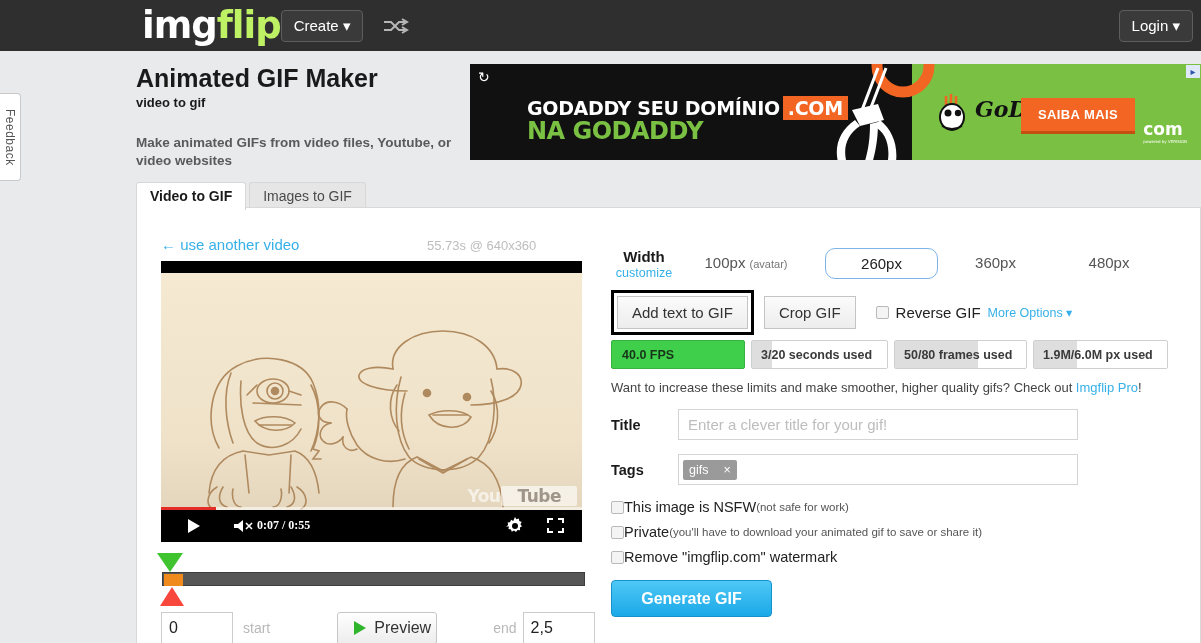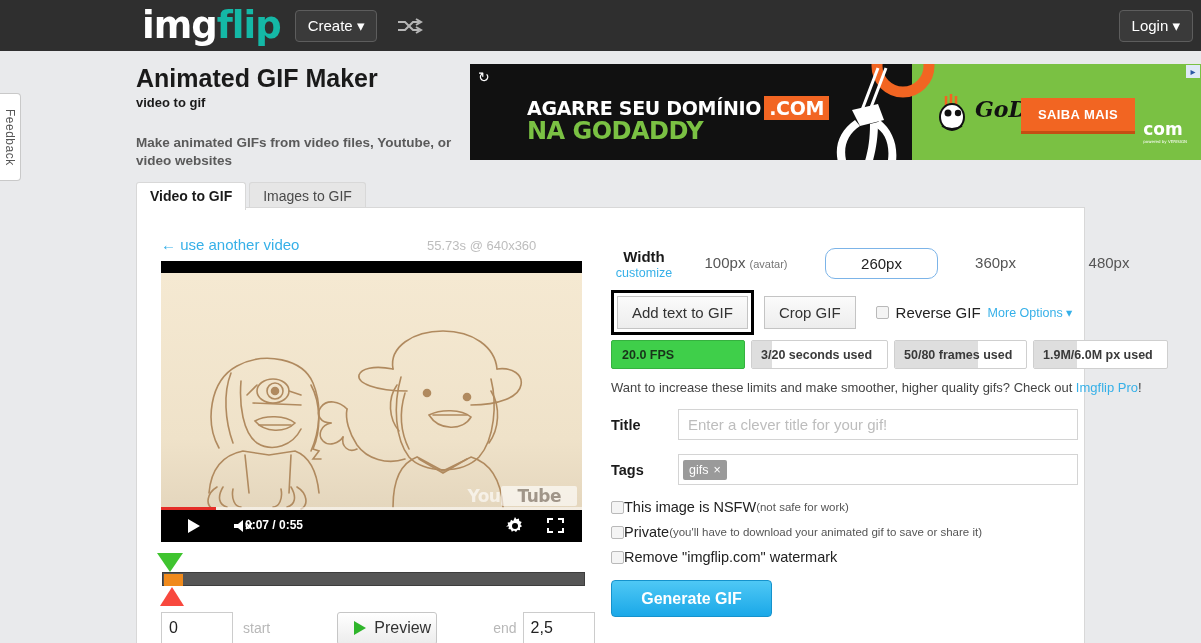--- a/index.html
+++ b/index.html
@@ -19,23 +19,22 @@
     display:flex; align-items:center;
     position:relative;
   }
   .logo {
     margin-left:142px;
     font-size:37px; font-weight:bold; letter-spacing:-1px;
     line-height:1;
     font-family:"DejaVu Sans", sans-serif;
   }
   .logo .img { color:#fff; }
-  .logo .flip { color:#14b8a6; }
+  .logo .flip { color:#bef264; }
   .create-btn {
-    margin-left:14px;
     background:#3a3a3a;
     border:1px solid #5d5d5d;
     border-radius:4px;
     color:#fff;
     font-size:15px;
     padding:6px 12px;
     cursor:pointer;
     white-space:nowrap;
   }
   .shuffle-icon {
@@ -119,21 +118,21 @@
   .ad-adchoice {
     position:absolute; right:1px; top:1px;
     width:14px; height:13px; background:#dfe9f7;
     color:#2b57a4; font-size:10px; text-align:center; line-height:13px;
     cursor:pointer;
   }
 
   
   .panel {
     position:absolute; left:136px; top:207px;
-    width:949px; height:436px;
+    width:1065px; height:436px;
     background:#fff; border:1px solid #d8d8d8; border-bottom:none;
   }
   .tabs { position:absolute; left:136px; top:182px; height:27px; display:flex; }
   .tab {
     border:1px solid #d8d8d8; border-bottom:none;
     padding:5px 13px 6px; font-size:14px; cursor:pointer;
     border-radius:3px 3px 0 0; background:#e6e6e6; color:#4a4a4a;
     position:relative;
   }
   .tab.active { background:#fff; color:#1a1a1a; font-weight:bold; z-index:3; height:28px; }
@@ -172,21 +171,21 @@
     position:absolute; left:0; bottom:0; width:421px; height:3px;
     background:rgba(255,255,255,.55);
   }
   .vid-progress i { display:block; height:3px; background:#e52d27; }
   .vid-controls {
     position:absolute; left:0; bottom:0; width:421px; height:32px;
     color:#fff;
   }
   .vc-play  { position:absolute; left:26px; top:8px; }
   .vc-mute  { position:absolute; left:72px; top:9px; display:flex; align-items:center; }
-  .vc-time  { position:absolute; left:84px; top:8px; font-size:12px; font-weight:bold; white-space:nowrap; }
+  .vc-time  { position:absolute; left:96px; top:8px; font-size:12px; font-weight:bold; white-space:nowrap;font-family:Liberation Serif, serif; }
   .vc-gear  { position:absolute; right:58px; top:7px; }
   .vc-full  { position:absolute; right:18px; top:8px; }
 
   
   .tl-wrap { position:absolute; left:18px; top:345px; width:430px; height:56px; }
   .tl-bar {
     position:absolute; left:7px; top:19px; width:423px; height:14px;
     background:#565656; border:1px solid #3d3d3d;
   }
   .tl-sel { position:absolute; left:1px; top:1px; height:12px; background:#f08a1c; }
@@ -280,21 +279,21 @@
     font-size:15px; color:#333; padding:0 9px;
     font-family:"Liberation Sans", sans-serif;
   }
   .txt-input::placeholder { color:#bdbdbd; }
   .tags-box {
     width:400px; height:31px; border:1px solid #d4d4d4; background:#fff;
     display:flex; align-items:center; padding:0 4px;
   }
   .tag-chip {
     background:#9a9a9a; color:#fff; font-size:12.5px;
-    padding:3px 6px; border-radius:2px; display:flex; gap:5px; align-items:center;
+    padding:3px 6px; border-radius:2px; display:flex; gap:15px; align-items:center;
   }
   .tag-chip b { font-weight:normal; cursor:pointer; }
 
   .chk-row { display:flex; align-items:center; margin-top:9px; }
   .chk-main { font-size:14.5px; color:#222; }
   .chk-note { font-size:11.5px; color:#555; }
 
   .gen-btn {
     margin-top:15px;
     width:161px; height:37px;
@@ -329,21 +328,21 @@
 <div class="page-head">
   <div class="page-title">Animated GIF Maker</div>
   <div class="page-sub">video to gif</div>
   <div class="page-desc">Make animated GIFs from video files, Youtube, or video websites</div>
 </div>
 
 <div class="ad">
   <div class="ad-left"></div>
   <div class="ad-refresh">↻</div>
   <div class="ad-line1">
-    <span>AGARRE SEU DOMÍNIO</span><span class="ad-dotcom">.COM</span>
+    <span>GODADDY SEU DOMÍNIO</span><span class="ad-dotcom">.COM</span>
   </div>
   <div class="ad-line2">NA GODADDY</div>
   <svg class="ad-claw" width="150" height="110">
     <circle cx="103" cy="8" r="26" fill="none" stroke="#f26522" stroke-width="11"></circle>
     <path d="M78 10 L62 52 M86 10 L70 52" stroke="#fff" stroke-width="3" fill="none"></path>
     <path d="M52 52 L78 46 L84 62 L60 68 Z" fill="#fff"></path>
     <path d="M55 62 C40 72 34 88 38 104 L46 102 C43 88 48 76 60 68 Z" fill="#fff"></path>
     <path d="M70 66 C70 82 68 94 64 106 L72 106 C76 92 78 80 78 64 Z" fill="#fff"></path>
     <path d="M80 62 C92 72 98 86 96 104 L88 102 C90 86 85 74 74 68 Z" fill="#fff"></path>
   </svg>
@@ -516,21 +515,21 @@
       <button class="gbtn crop-btn">Crop GIF</button>
       <div class="rev-wrap">
         <span class="cbx"></span>
         <span class="rev-label">Reverse GIF</span>
         <span class="more-opt">More Options ▾</span>
       </div>
     </div>
 
     <div class="stats-row">
       <div class="stat fps">
-        <span>20.0 FPS</span>
+        <span>40.0 FPS</span>
       </div>
       <div class="stat s2">
         <i style="width:15%"></i>
         <span>3/20 seconds used</span>
       </div>
       <div class="stat s3">
         <i style="width:63%"></i>
         <span>50/80 frames used</span>
       </div>
       <div class="stat s4">

